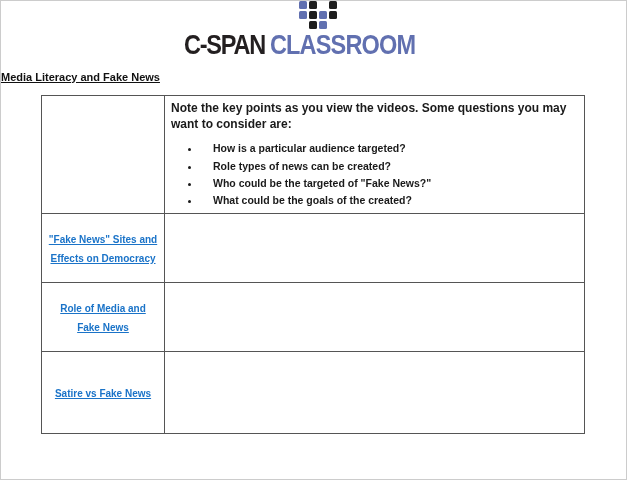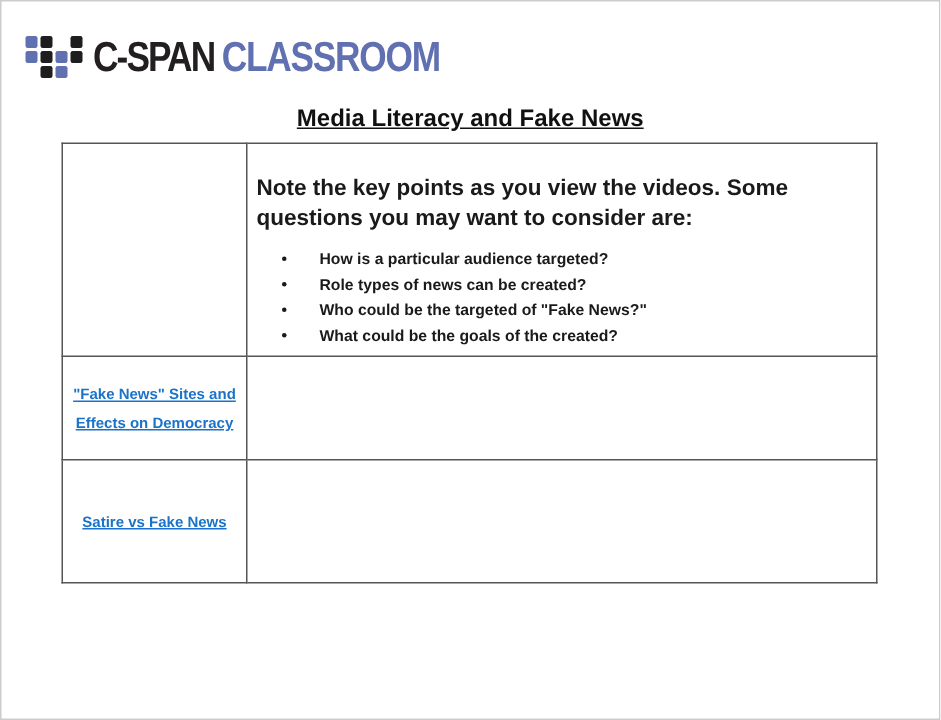--- a/index.html
+++ b/index.html
@@ -10,22 +10,23 @@
     box-sizing:border-box;
     border:1px solid #cccccc;
     font-family:"Liberation Sans","DejaVu Sans",sans-serif;
     color:#1a1a1a;
     overflow:hidden;
   }
 
   
   .logo{
     position:absolute;top:14px;left:16px;right:0;
-    display:flex;justify-content:flex-start;align-items:center;
+    display:flex;justify-content:flex-end;align-items:center;
     height:46px;
+    flex-direction:column;
   }
   .logo-grid{
     display:grid;
     grid-template-columns:repeat(4,8px);
     grid-auto-rows:8px;
     gap:2px;
     margin-right:7px;
   }
   .logo-grid .sq{width:8px;height:8px;border-radius:1.5px;}
   .logo-grid .b{background:#6170b0;}
@@ -35,22 +36,22 @@
   .logo-cspan{
     font-size:28px;font-weight:800;letter-spacing:-1.5px;color:#231f20;
   }
   .logo-classroom{
     font-size:28px;font-weight:600;letter-spacing:-1px;color:#6170b0;margin-left:6px;
   }
 
   
   .title{
     position:absolute;top:70px;left:0;right:0;
-    text-align:center;
-    font-size:16px;font-weight:bold;
+    text-align:left;
+    font-size:11px;font-weight:bold;
     text-decoration:underline;
     color:#111;
   }
 
   
   table.notes{
     position:absolute;top:94px;left:40px;
     width:543px;
     border-collapse:collapse;
     table-layout:fixed;
@@ -64,22 +65,22 @@
   td.link-cell{width:123px;text-align:center;}
   td.note-cell{width:420px;vertical-align:top;padding:4px 8px;}
 
   tr.r1{height:81px;}
   tr.r2{height:69px;}
   tr.r3{height:66px;}
   tr.r4{height:69px;}
   tr.r5{height:82px;}
 
   .note-intro{
-    margin:18px 0 10px 0;
-    font-size:15px;font-weight:bold;line-height:1.35;
+    margin:2px 0 10px 0;
+    font-size:12px;font-weight:bold;line-height:1.35;
   }
   ul.questions{
     margin:0 0 0 12px;
     padding-left:18px;
     list-style-type:disc;
   }
   ul.questions li{
     font-size:10.5px;font-weight:bold;
     margin-bottom:4px;line-height:1.25;padding-left:12px;
   }
@@ -136,20 +137,26 @@
     </tr>
 
     <tr class="r2">
       <td class="link-cell">
         <a class="video-link">"Fake News" Sites and Effects on Democracy</a>
       </td>
       <td class="note-cell"></td>
     </tr>
 
 
+    <tr class="r4">
+      <td class="link-cell">
+        <a class="video-link">Role of Media and Fake News</a>
+      </td>
+      <td class="note-cell"></td>
+    </tr>
 
     <tr class="r5">
       <td class="link-cell">
         <a class="video-link">Satire vs Fake News</a>
       </td>
       <td class="note-cell"></td>
     </tr>
   </tbody>
     </table>
 

